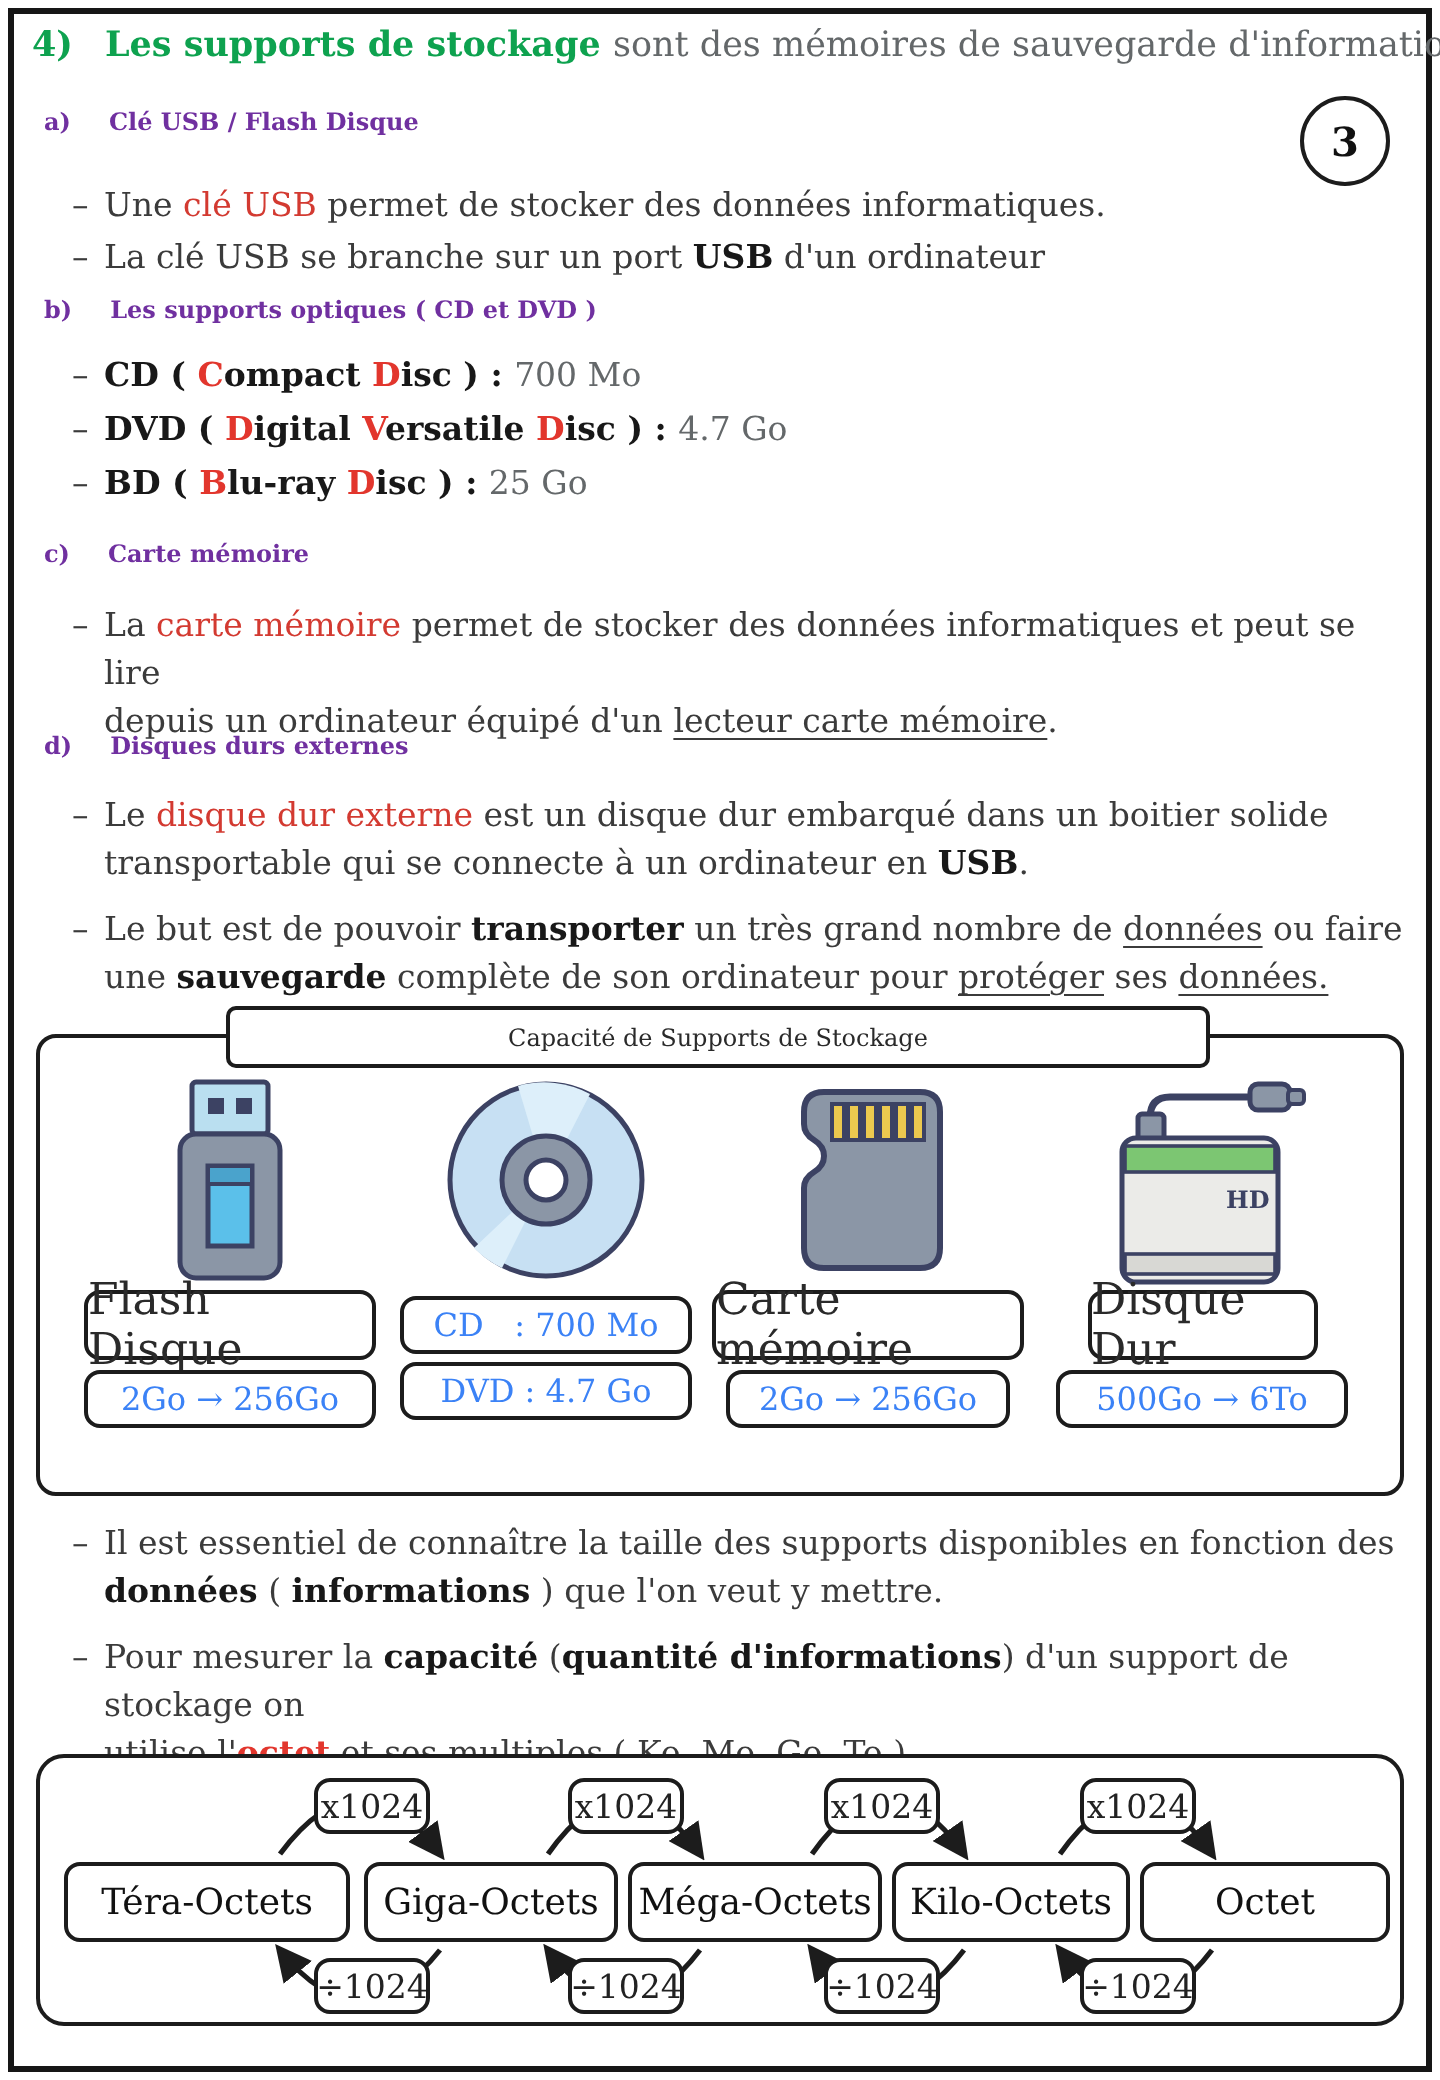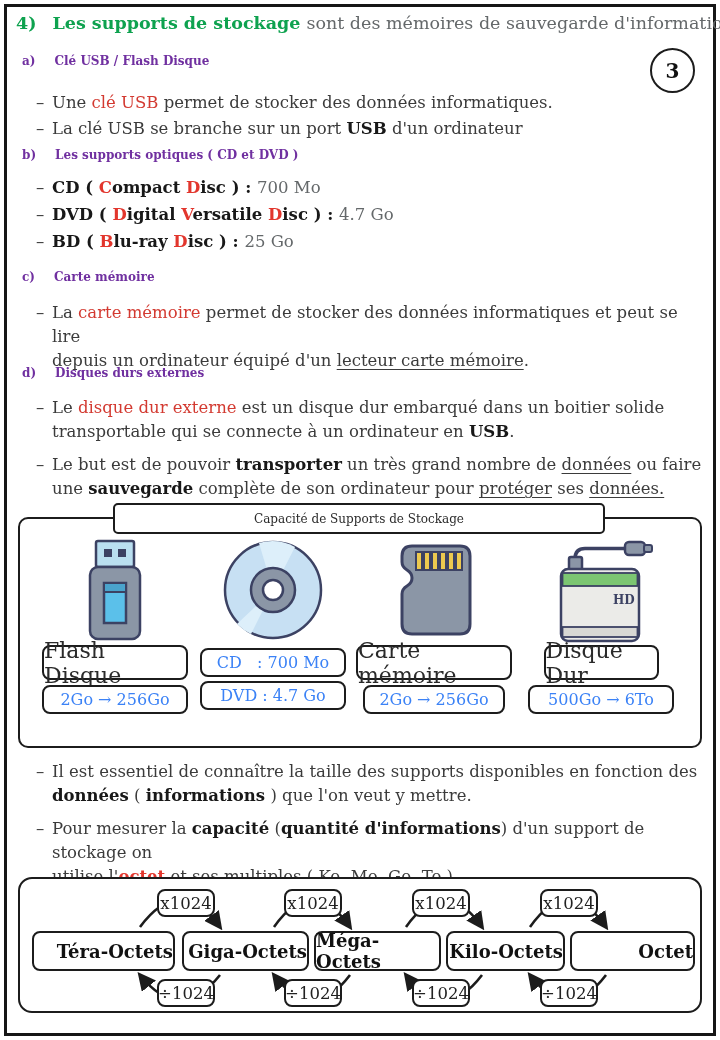--- a/index.html
+++ b/index.html
@@ -38,21 +38,21 @@
   .icon-wrap{height:106px;display:flex;align-items:center;justify-content:flex-end;}
   .caplabel{width:100%;height:35px;border:2px solid #1c1c1c;border-radius:8px;background:#fff;box-sizing:border-box;
     display:flex;align-items:center;justify-content:center;font-size:22px;color:#2a2a2a;margin-top:2px;}
   .capval{width:100%;height:29px;border:2px solid #1c1c1c;border-radius:8px;background:#fff;box-sizing:border-box;
     display:flex;align-items:center;justify-content:center;font-size:16px;color:#3b82f6;margin-top:5px;}
   .capval + .capval{margin-top:4px;}
   
   .unitsbox{left:18px;top:877px;width:684px;height:136px;border:2px solid #1c1c1c;border-radius:14px;box-sizing:border-box;background:#fff;}
   .arrows{position:absolute;left:0;top:0;z-index:1;}
   .ubox{position:absolute;top:52px;height:40px;border:2px solid #1c1c1c;border-radius:8px;background:#fff;box-sizing:border-box;
-    display:flex;align-items:center;justify-content:flex-end;font-weight:bold;font-size:18px;color:#111;z-index:2;}
+    display:flex;align-items:center;justify-content:center;font-weight:normal;font-size:18px;color:#111;z-index:2;}
   .opbox{position:absolute;width:58px;height:28px;border:2px solid #1c1c1c;border-radius:8px;background:#fff;box-sizing:border-box;
     display:flex;align-items:center;justify-content:center;font-size:16.5px;color:#222;z-index:2;}
 </style>
 </head>
 <body>
 
 <div class="frame"></div>
 
 <div class="abs intro">
   <span class="intro-num">4)</span><span><span class="seg-green">Les supports de stockage </span><span class="seg-gray">sont des mémoires de sauvegarde d'informations.</span></span>

